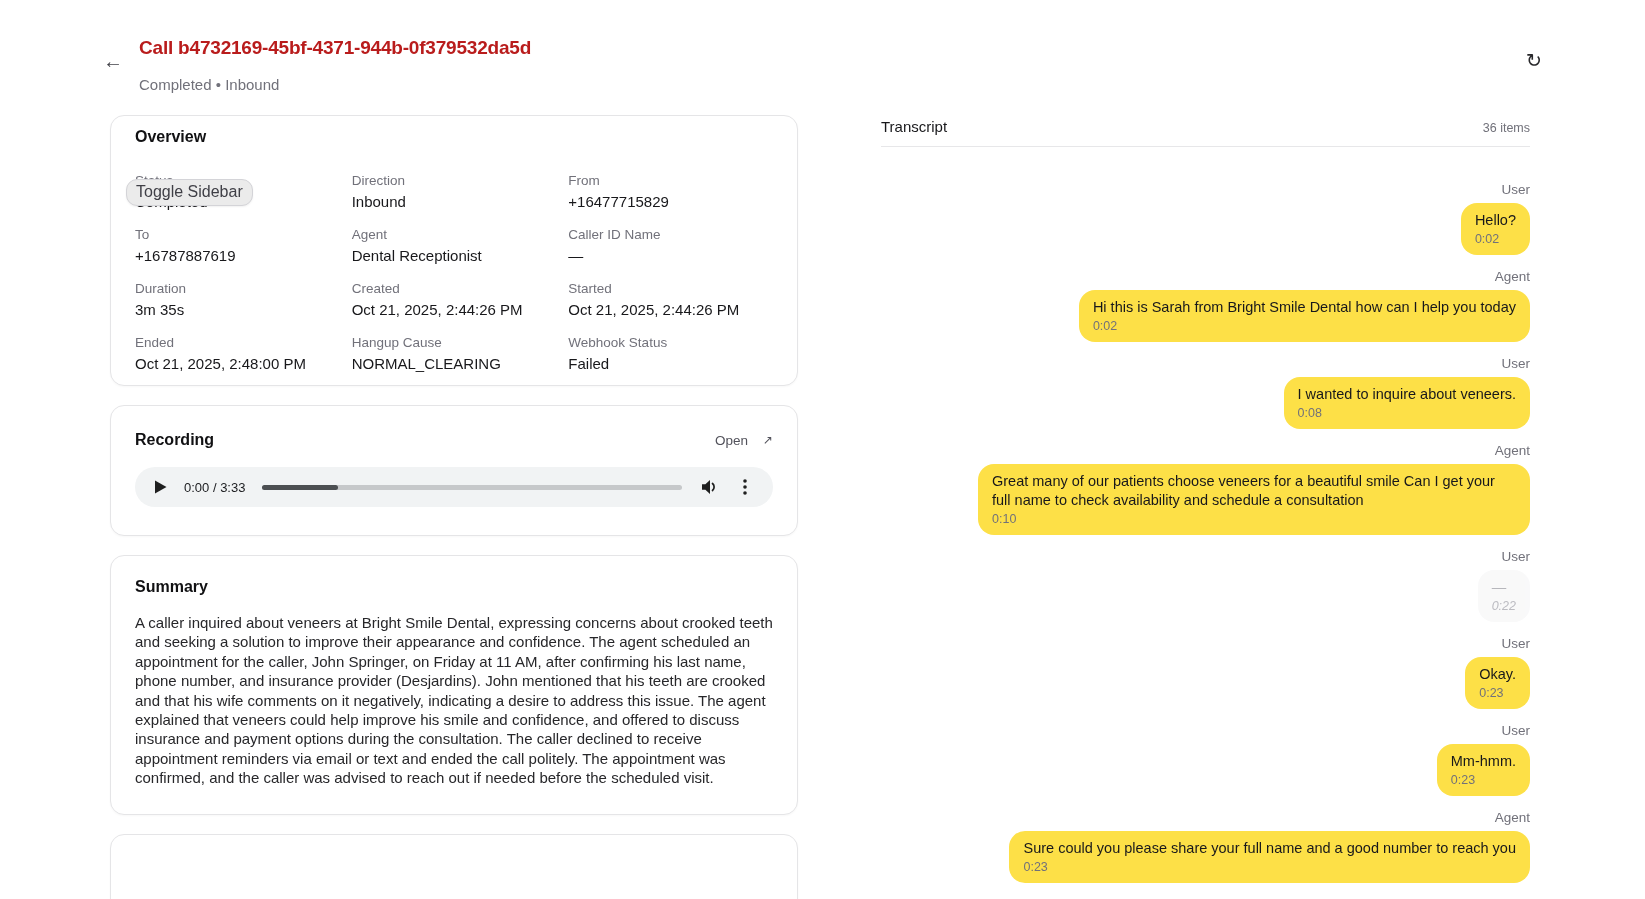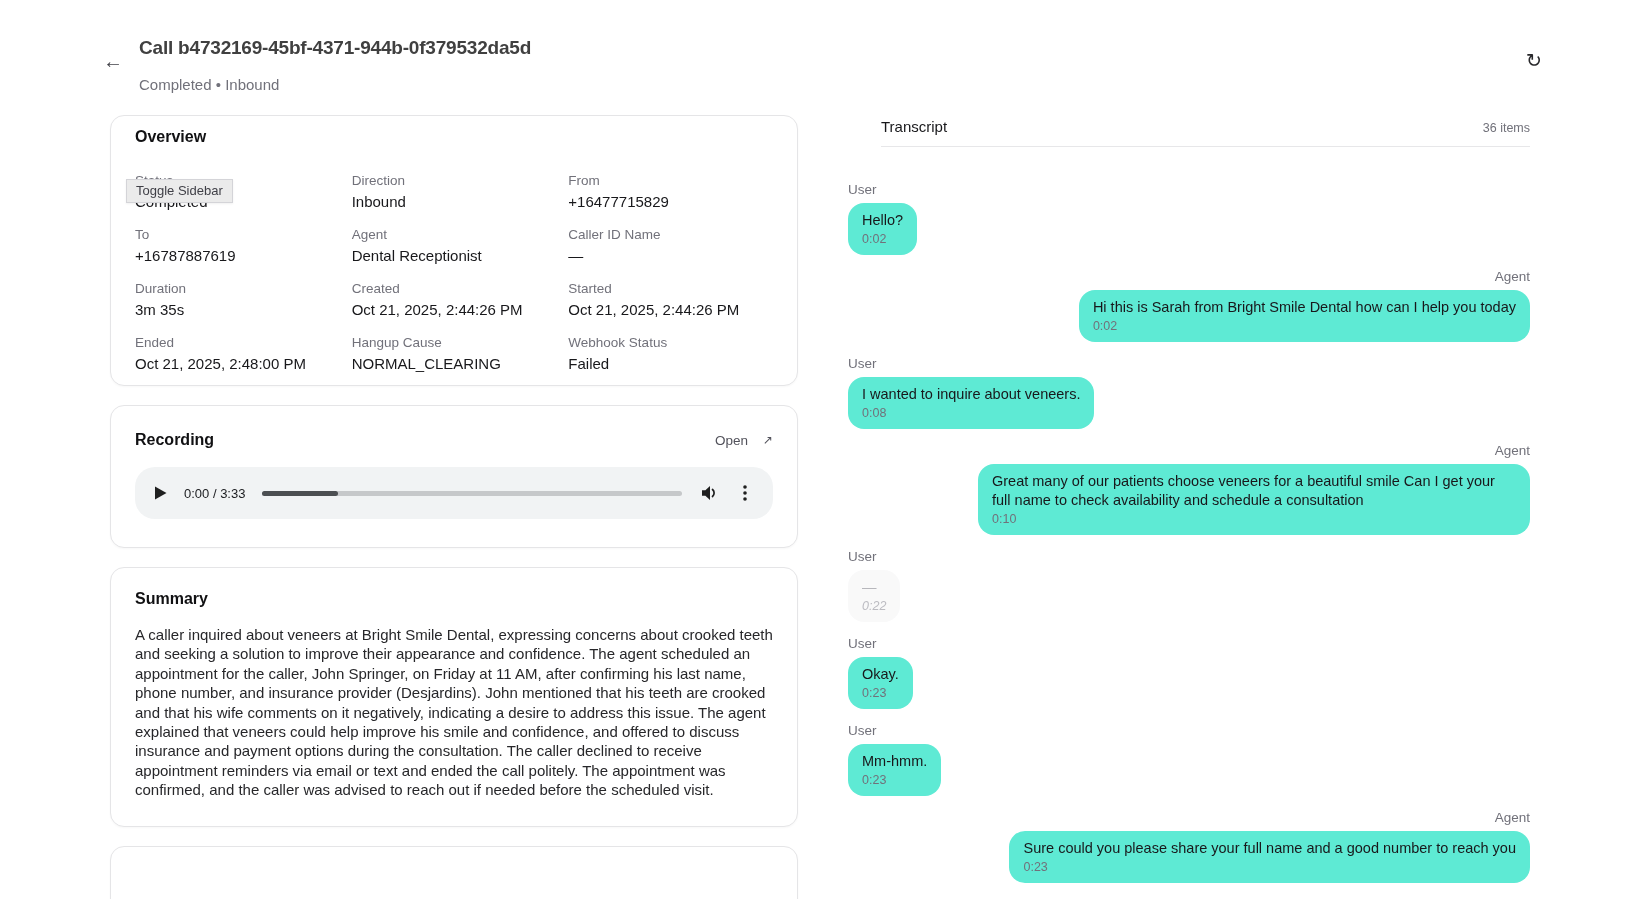--- a/index.html
+++ b/index.html
@@ -5,21 +5,21 @@
   * { margin:0; padding:0; box-sizing:border-box; }
   html,body { width:1645px; height:899px; overflow:hidden; background:#ffffff;
     font-family:"Liberation Sans","DejaVu Sans",sans-serif; color:#18181b; }
   .page { position:relative; width:1645px; height:899px; }
 
   
   .back-btn { position:absolute; left:98px; top:46px; width:30px; height:30px;
     display:flex; align-items:center; justify-content:center; font-size:20px;
     color:#3f3f46; border-radius:6px; cursor:pointer; }
   .page-title { position:absolute; left:139px; top:37px; font-size:19px;
-    font-weight:700; letter-spacing:-0.2px; color:#404040; }
+    font-weight:700; letter-spacing:-0.2px; color:#b91c1c; }
   .page-subtitle { position:absolute; left:139px; top:76px; font-size:15px; color:#71717a; }
   .refresh-btn { position:absolute; left:1519px; top:45px; width:30px; height:30px;
     display:flex; align-items:center; justify-content:center; font-size:19px;
     color:#27272a; border-radius:6px; cursor:pointer; font-family:"DejaVu Sans",sans-serif; }
 
   
   .left-col { position:absolute; left:110px; top:115px; width:688px; }
   .card { background:#fff; border:1px solid #e5e5e7; border-radius:14px;
     box-shadow:0 1px 2px rgba(0,0,0,0.03); margin-bottom:19px; }
   .card-title { font-size:16px; font-weight:700; color:#111113; }
@@ -31,55 +31,55 @@
   .field-label { font-size:13.5px; color:#71717a; line-height:16px; margin-bottom:3px; }
   .field-value { font-size:15px; color:#18181b; line-height:19px; }
 
   .recording-card { padding:25px 24px 28px; }
   .recording-head { display:flex; align-items:center; justify-content:space-between;
     margin-bottom:18px; }
   .open-link { font-size:13.5px; color:#52525b; display:flex; align-items:center;
     gap:15px; cursor:pointer; }
   .open-link .arrow { font-size:12px; color:#52525b; }
 
-  .audio-player { height:52px; border-radius:20px; background:#f1f3f4;
+  .audio-player { height:40px; border-radius:20px; background:#f1f3f4;
     display:flex; align-items:center; padding:0 17px 0 14px; gap:13px; }
   .play-btn { width:22px; height:22px; display:flex; align-items:center;
     justify-content:center; cursor:pointer; flex:none; }
   .player-time { font-size:13px; color:#202124; white-space:nowrap; }
   .timeline { flex:1; height:5px; border-radius:3px; background:#c6c8ca;
     position:relative; margin:0 4px; cursor:pointer; }
   .timeline .played { position:absolute; left:0; top:0; bottom:0;
     background:#4c4f52; border-radius:3px; }
   .vol-btn,.menu-btn { width:22px; height:22px; display:flex; align-items:center;
     justify-content:center; cursor:pointer; flex:none; }
 
   .summary-card { padding:22px 24px 26px; }
   .summary-card .card-title { margin-bottom:17px; }
   .summary-body { font-size:15px; line-height:19.4px; color:#27272a; max-width:648px; }
 
   .stub-card { height:140px; margin-bottom:0; }
 
   
   .tooltip { position:absolute; left:126px; top:179px; z-index:10;
-    background:#ebebeb; border:1px solid #d4d4d8; border-radius:0;
-    padding:3px 9px 4px; font-size:13px; color:#3f3f46;
+    background:#ebebeb; border:1px solid #d4d4d8; border-radius:11px;
+    padding:3px 9px 4px; font-size:16px; color:#3f3f46;
     box-shadow:0 1px 2px rgba(0,0,0,0.06); white-space:nowrap; }
 
   
   .transcript { position:absolute; left:848px; top:118px; width:682px; }
   .transcript-head { display:flex; align-items:baseline; justify-content:space-between;
     padding-bottom:11px; border-bottom:1px solid #e7e7e9;margin-left:33px; }
   .transcript-title { font-size:15px; font-weight:500; color:#18181b; }
   .transcript-count { font-size:12.5px; color:#71717a; }
   .messages { padding-top:35px; }
-  .msg { display:flex; flex-direction:column; align-items:flex-start; margin-bottom:14px; }
+  .msg { display:flex; flex-direction:column; align-items:flex-end; margin-bottom:14px; }
   .msg.agent { align-items:flex-end; }
   .msg .role { font-size:13.5px; color:#71717a; margin-bottom:6px; line-height:15px; }
-  .bubble { background:#5eead4; border-radius:16px; padding:8px 14px 7px;
+  .bubble { background:#fde047; border-radius:16px; padding:8px 14px 7px;
     max-width:552px; text-align:left; }
   .bubble .text { font-size:14.5px; line-height:19px; color:#18181b; }
   .bubble .time { font-size:12.5px; line-height:17px; color:#71717a; margin-top:1px; }
   .msg.faded .bubble { background:#f7f7f8; opacity:0.75; }
   .msg.faded .text { color:#9f9fa6; }
   .msg.faded .time { font-style:italic; color:#a6a6ad; }
 
   svg { display:block; }
 </style>
 </head>

